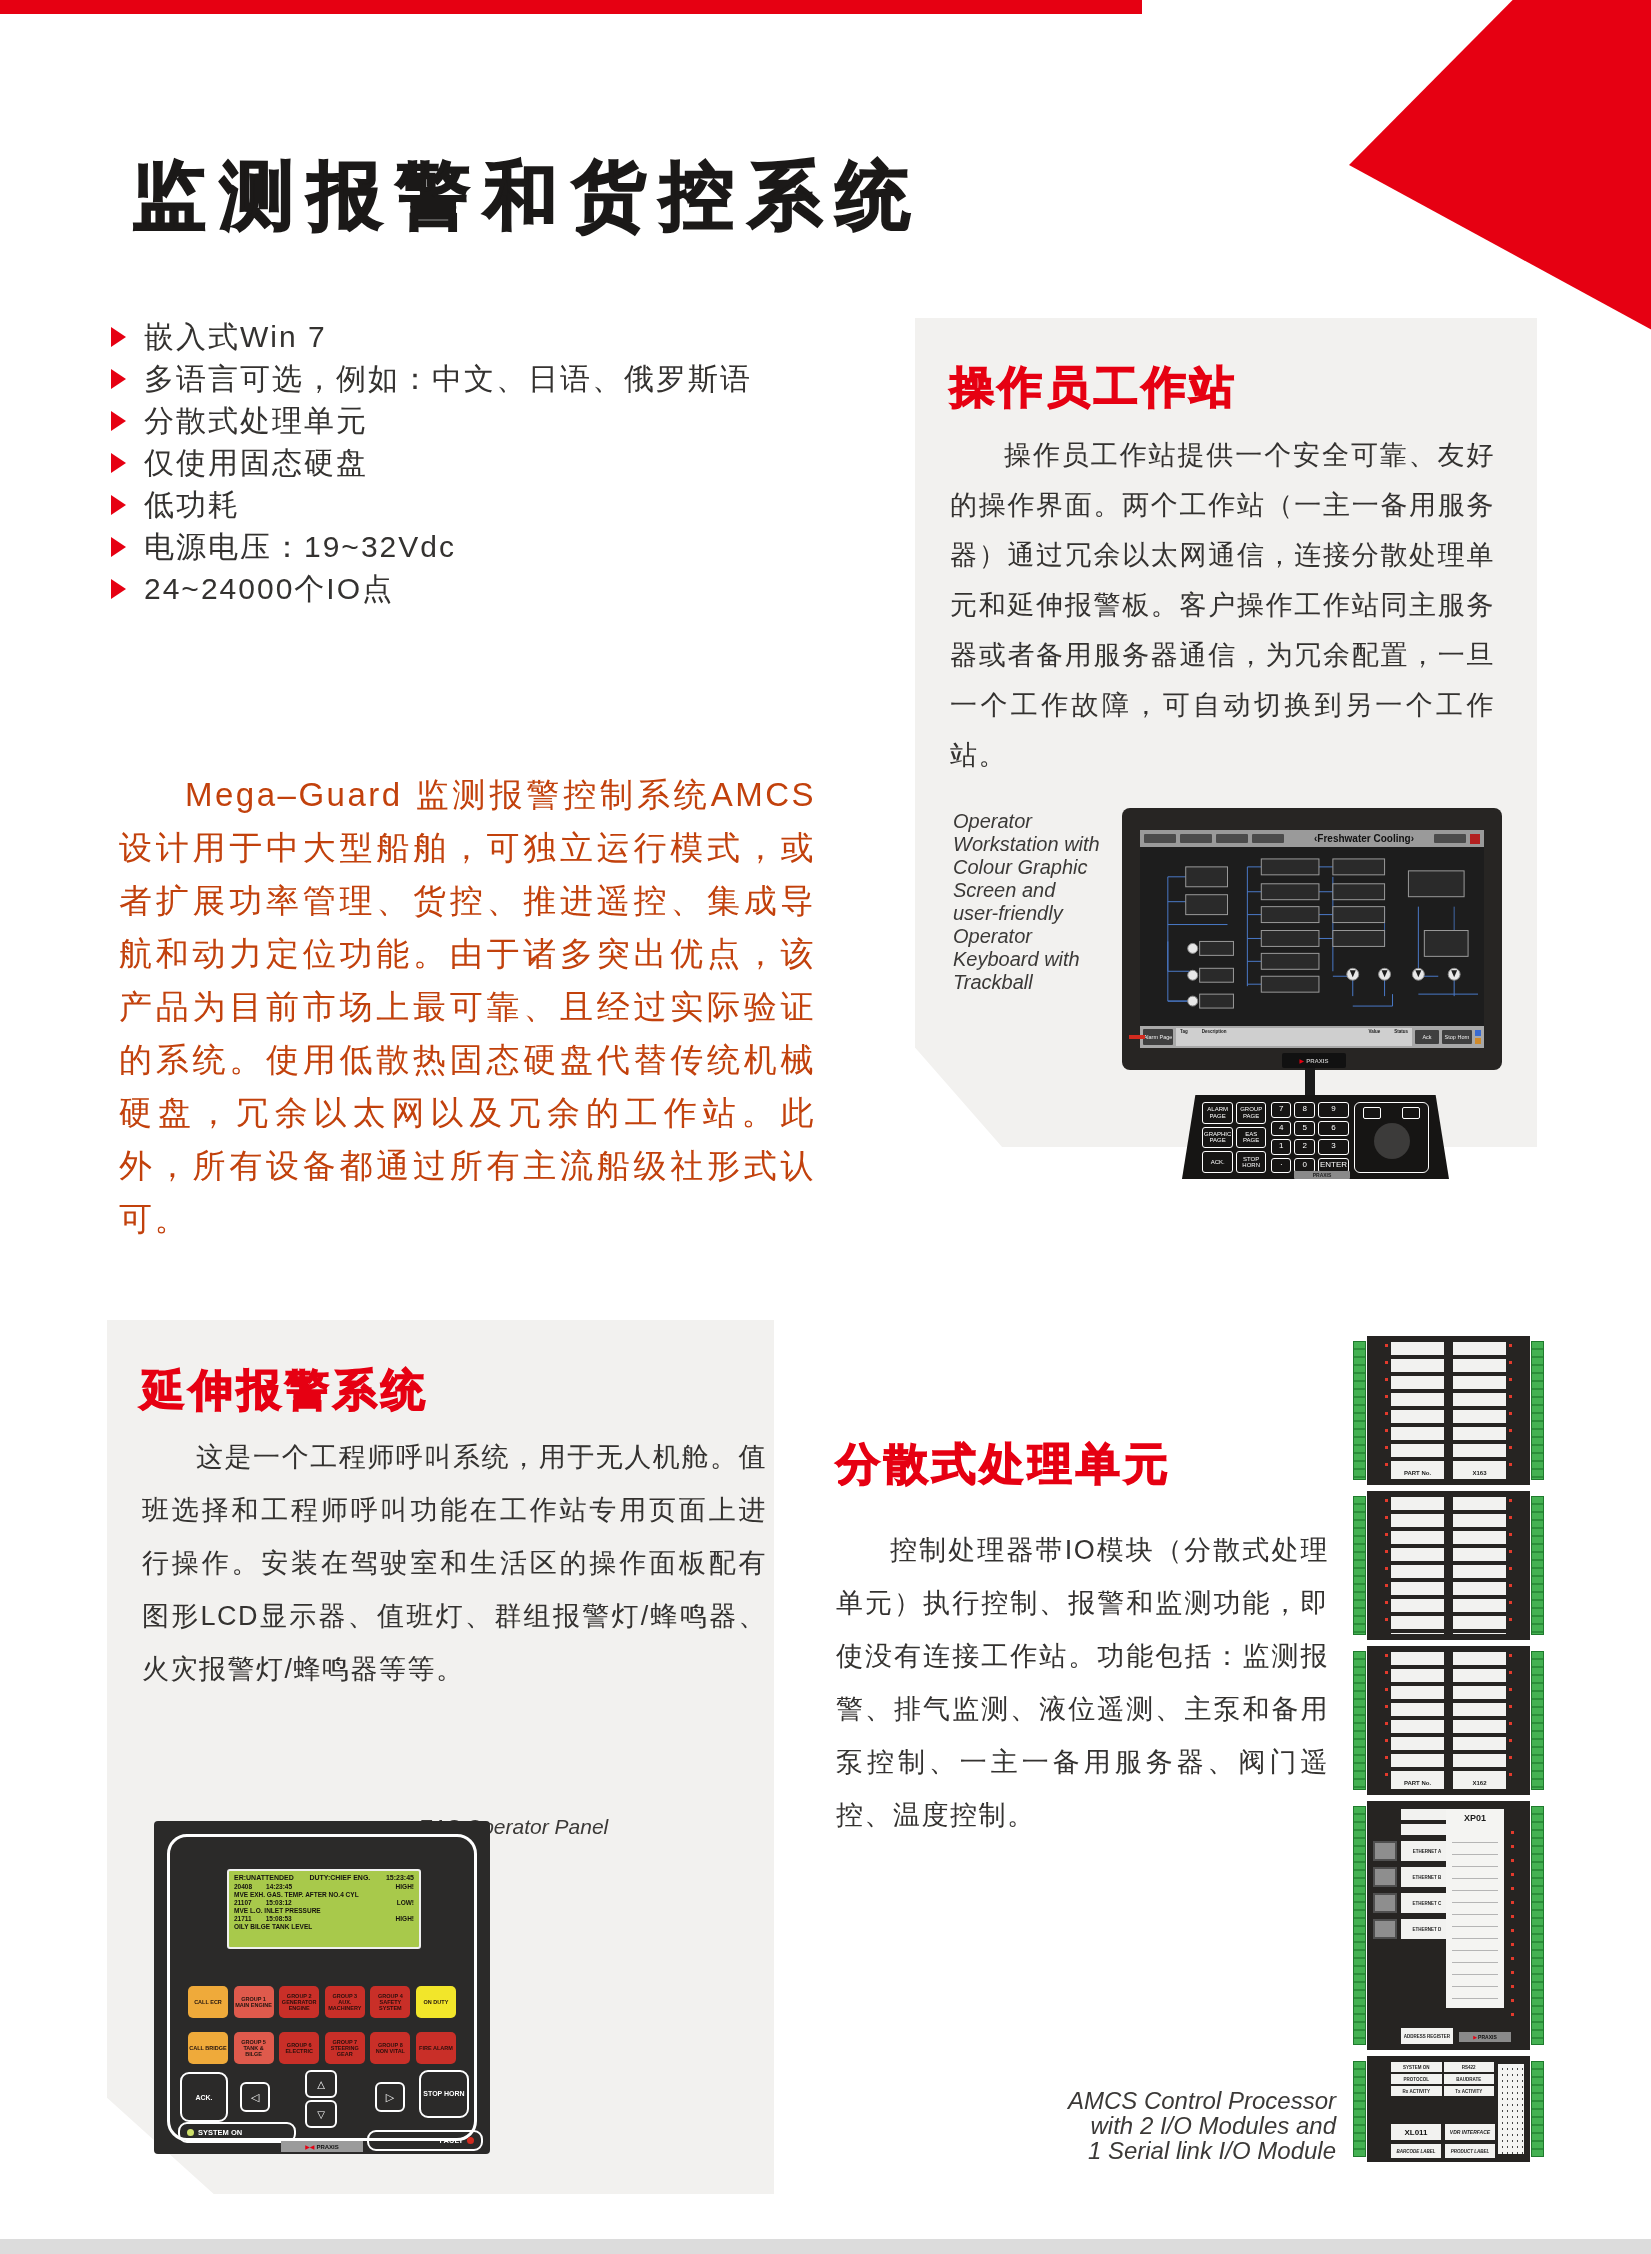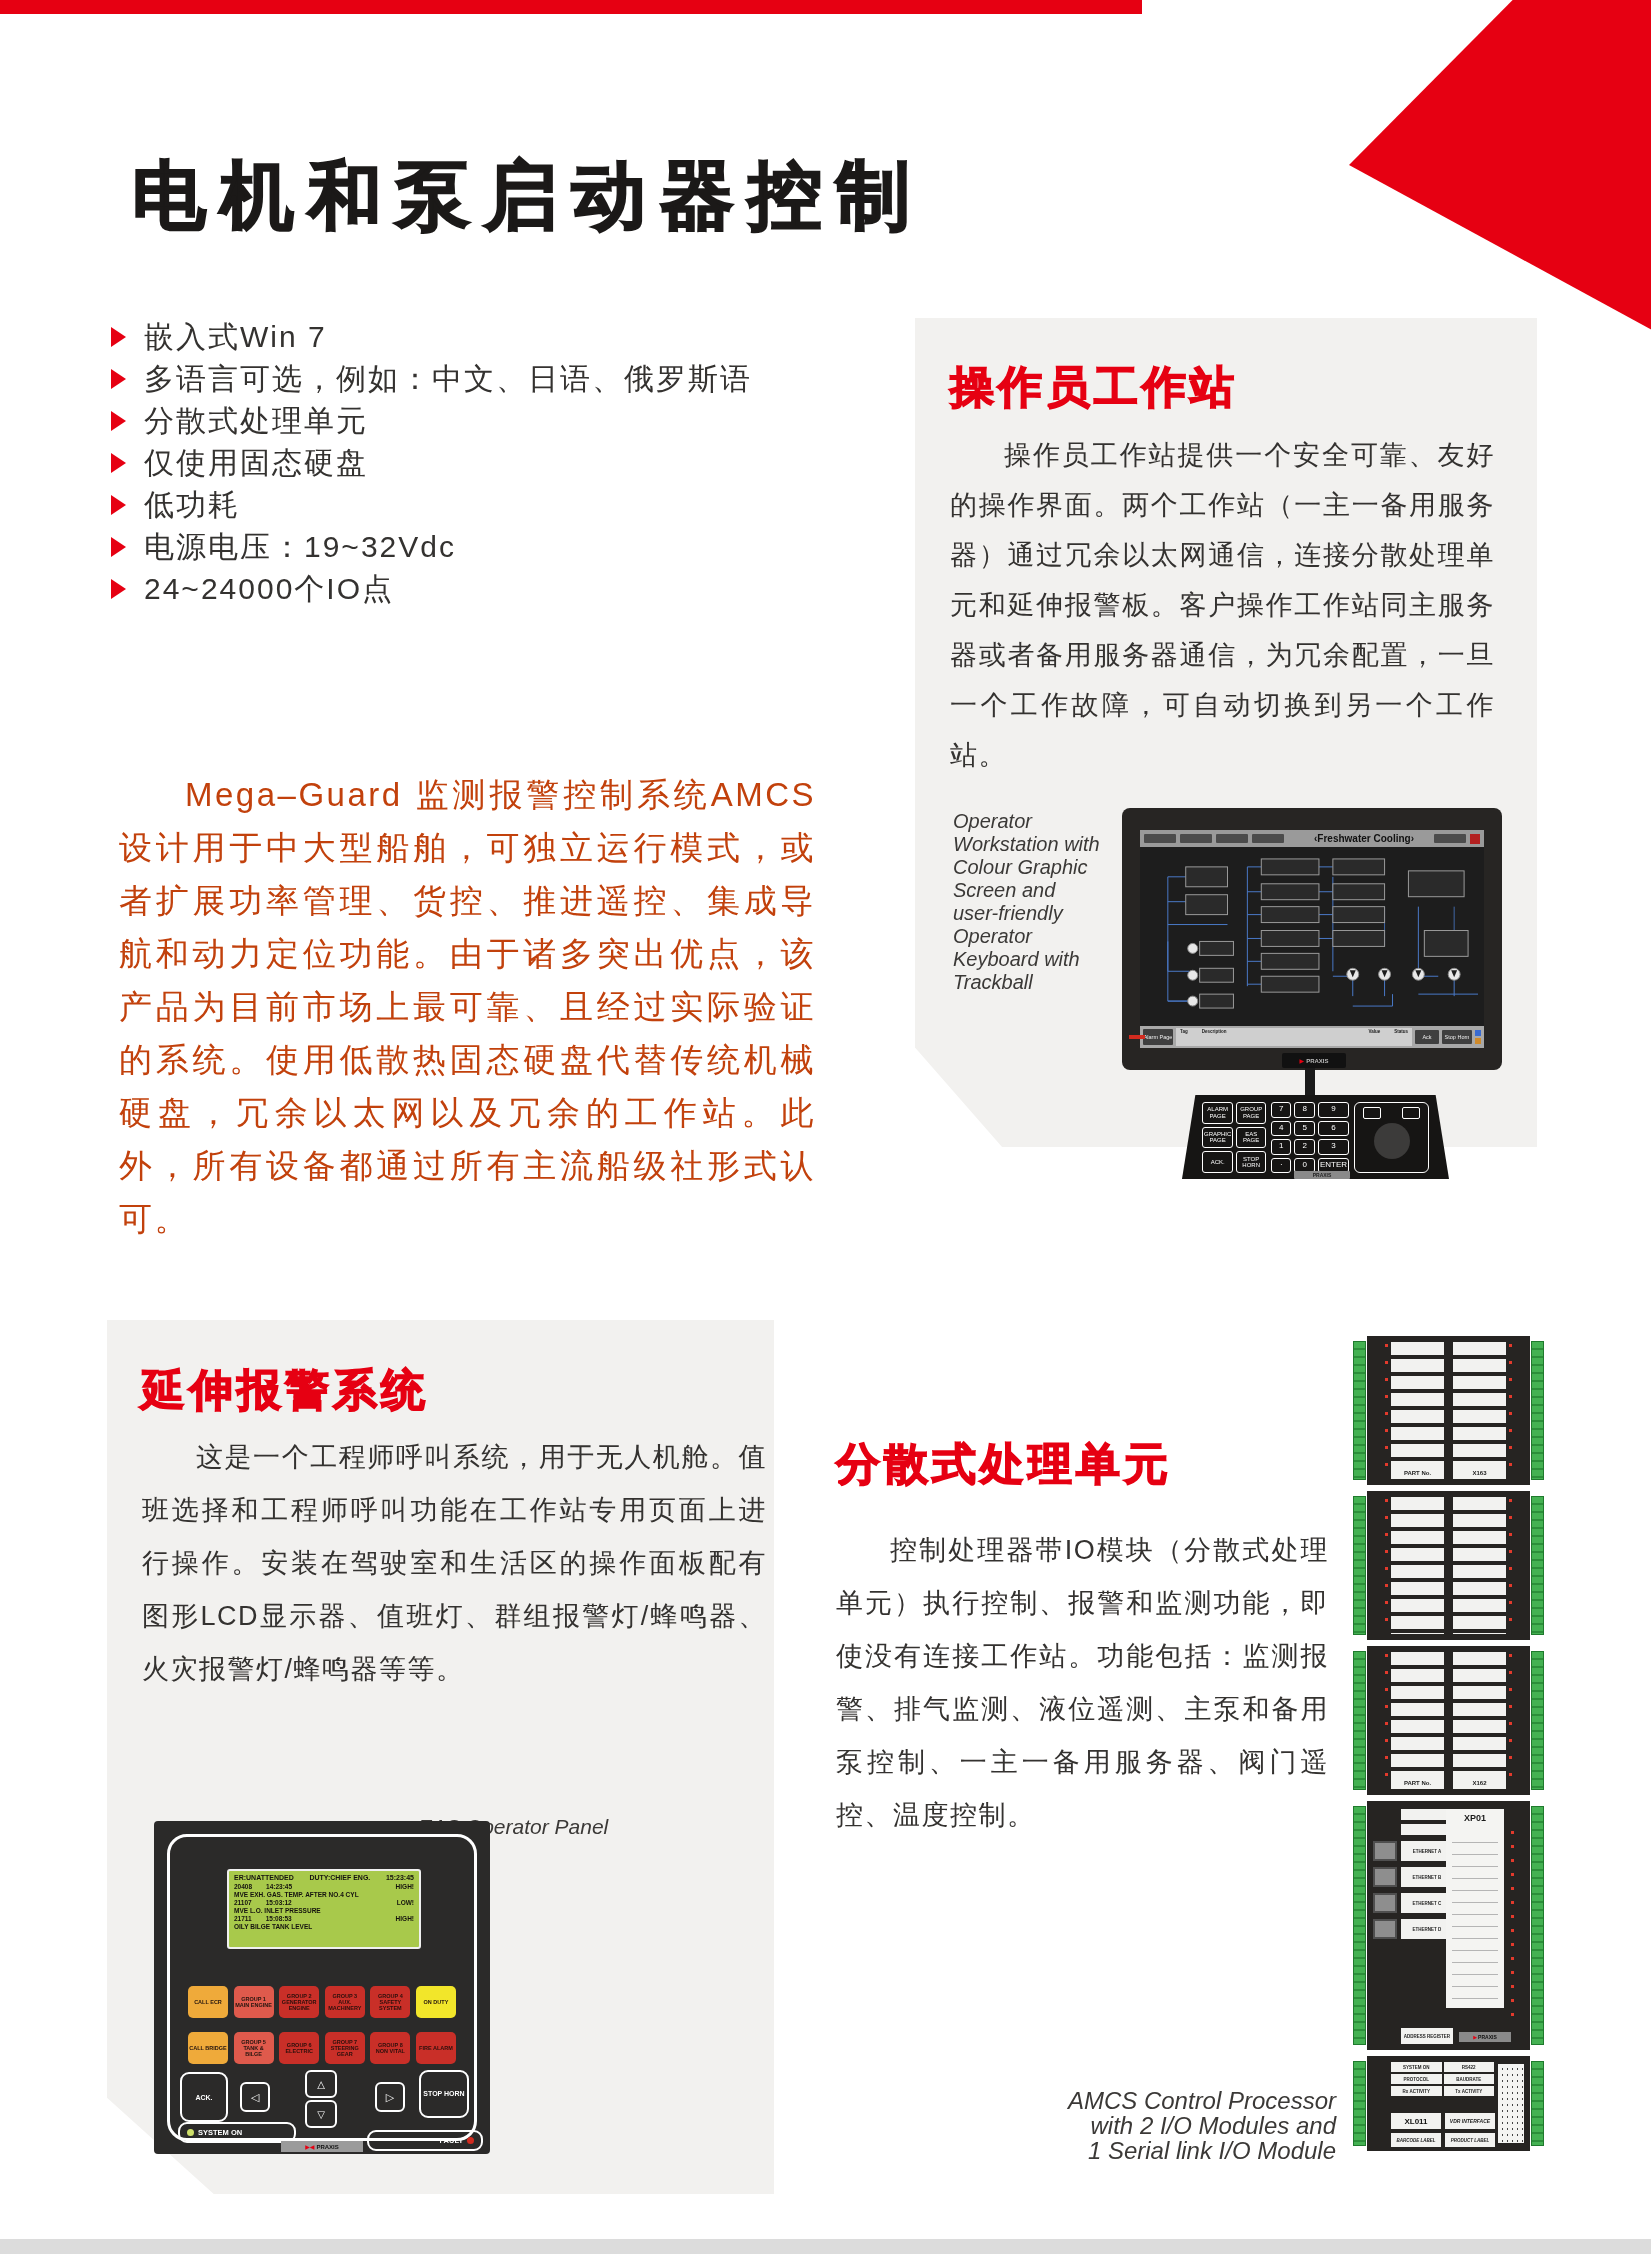--- a/index.html
+++ b/index.html
@@ -155,21 +155,21 @@
     font-size:9px;font-weight:bold;color:#1a1a1a;text-align:center;padding-top:4px;box-sizing:border-box;}
   .xp-cell i{display:block;margin:8px 6px 0 6px;height:169px;
     background:repeating-linear-gradient(to bottom,transparent 0 11px,#b5b5b5 11px 12px);}
   .xp-led{position:absolute;right:16px;top:30px;bottom:30px;width:3px;
     background:repeating-linear-gradient(to bottom,#e23a2c 0 3px,transparent 3px 14px);}
   .addr{position:absolute;left:34px;bottom:6px;width:52px;height:16px;background:#f2f2f0;font-size:4.5px;
     font-weight:bold;color:#222;display:flex;align-items:center;justify-content:center;text-align:center;}
   .xp-brand{position:absolute;left:92px;bottom:8px;width:52px;height:10px;background:#8a8a8a;
     display:flex;align-items:center;justify-content:center;font-size:5px;font-weight:bold;color:#111;gap:1px;}
   .xp-brand b{color:var(--red);font-size:5px;}
-  .m-xl{height:95px;}
+  .m-xl{height:106px;}
   .xl-grid{position:absolute;left:24px;top:6px;width:103px;display:grid;grid-template-columns:1fr 1fr;gap:2px;}
   .xl-grid div{height:10px;background:#f2f2f0;font-size:4.5px;font-weight:bold;color:#222;
     display:flex;align-items:center;justify-content:center;white-space:nowrap;overflow:hidden;}
   .xl-name{position:absolute;left:24px;bottom:22px;width:50px;height:16px;background:#f2f2f0;font-size:8px;
     font-weight:bold;color:#111;display:flex;align-items:center;justify-content:center;}
   .xl-vdr{position:absolute;left:78px;bottom:22px;width:50px;height:16px;background:#f2f2f0;font-size:5px;
     font-style:italic;font-weight:bold;color:#222;display:flex;align-items:center;justify-content:center;text-align:center;}
   .xl-bar1{position:absolute;left:24px;bottom:4px;width:50px;height:14px;background:#f2f2f0;font-size:4.5px;
     font-style:italic;font-weight:bold;display:flex;align-items:center;justify-content:center;color:#222;}
   .xl-bar2{position:absolute;left:78px;bottom:4px;width:50px;height:14px;background:#f2f2f0;font-size:4.5px;
@@ -177,21 +177,21 @@
   .pins{position:absolute;right:6px;top:8px;bottom:8px;width:26px;background:#f4f4f2;
     background-image:radial-gradient(#444 0.8px,transparent 0.9px);background-size:5px 6px;background-position:2px 2px;}
 </style>
 </head>
 <body>
 
 <div class="topbar"></div>
 <div class="corner"></div>
 <div class="footerbar"></div>
 
-<div class="page-title">电机和泵启动器控制</div>
+<div class="page-title">监测报警和货控系统</div>
 
 <div class="features">
   <div class="feature">
       <span class="tri"></span>
       <span>嵌入式Win 7</span>
     </div>
   <div class="feature">
       <span class="tri"></span>
       <span>多语言可选，例如：中文、日语、俄罗斯语</span>
     </div>

